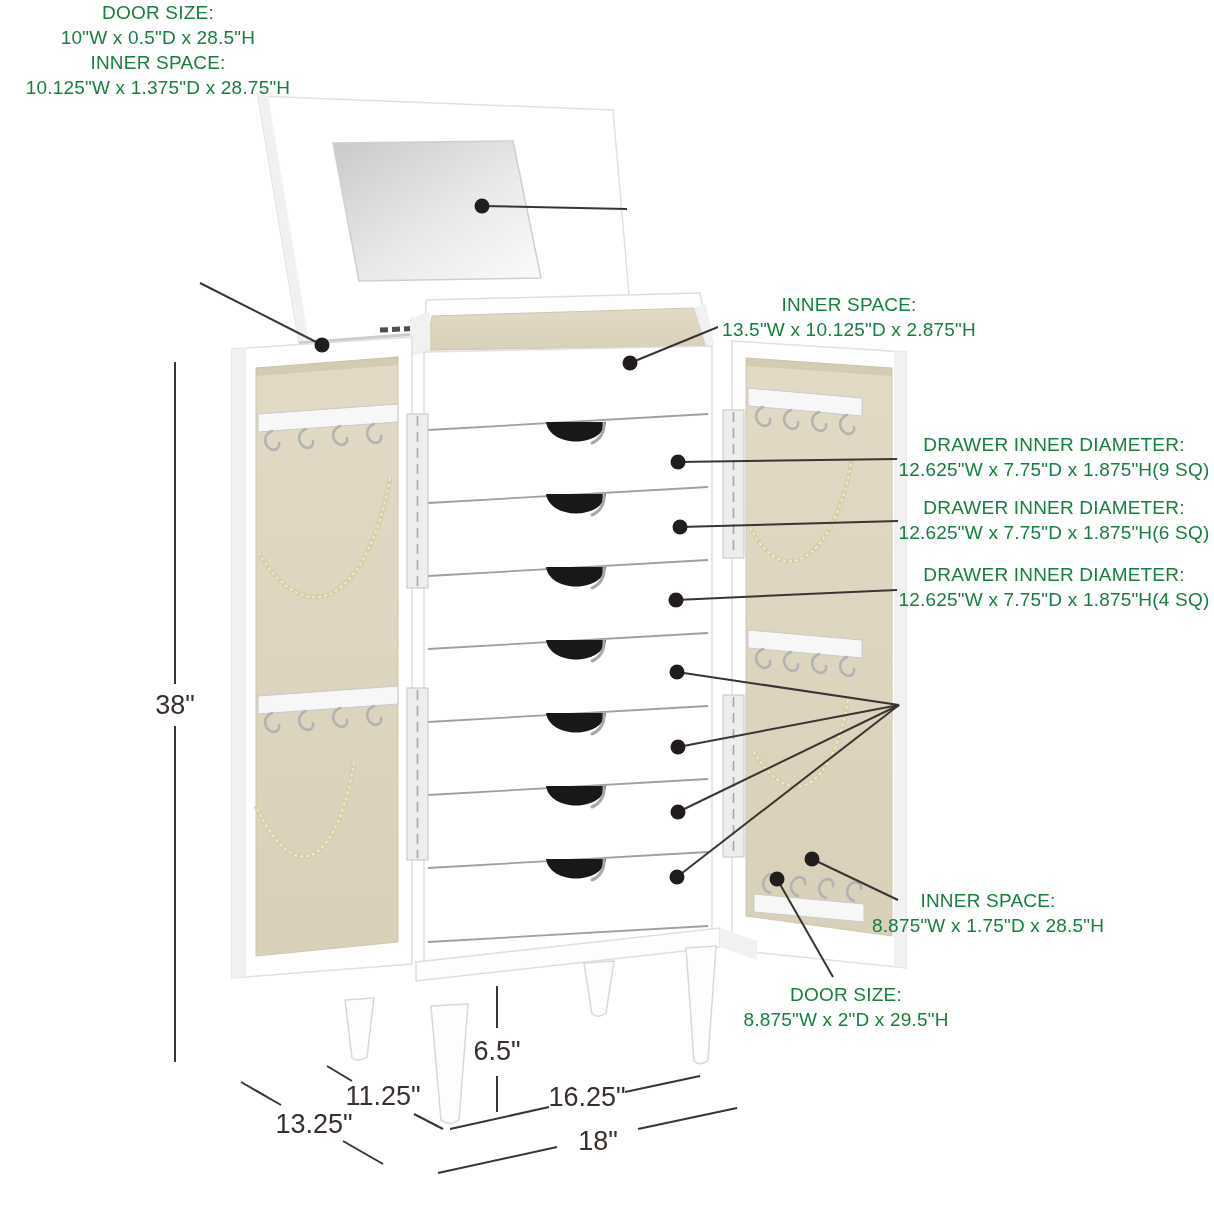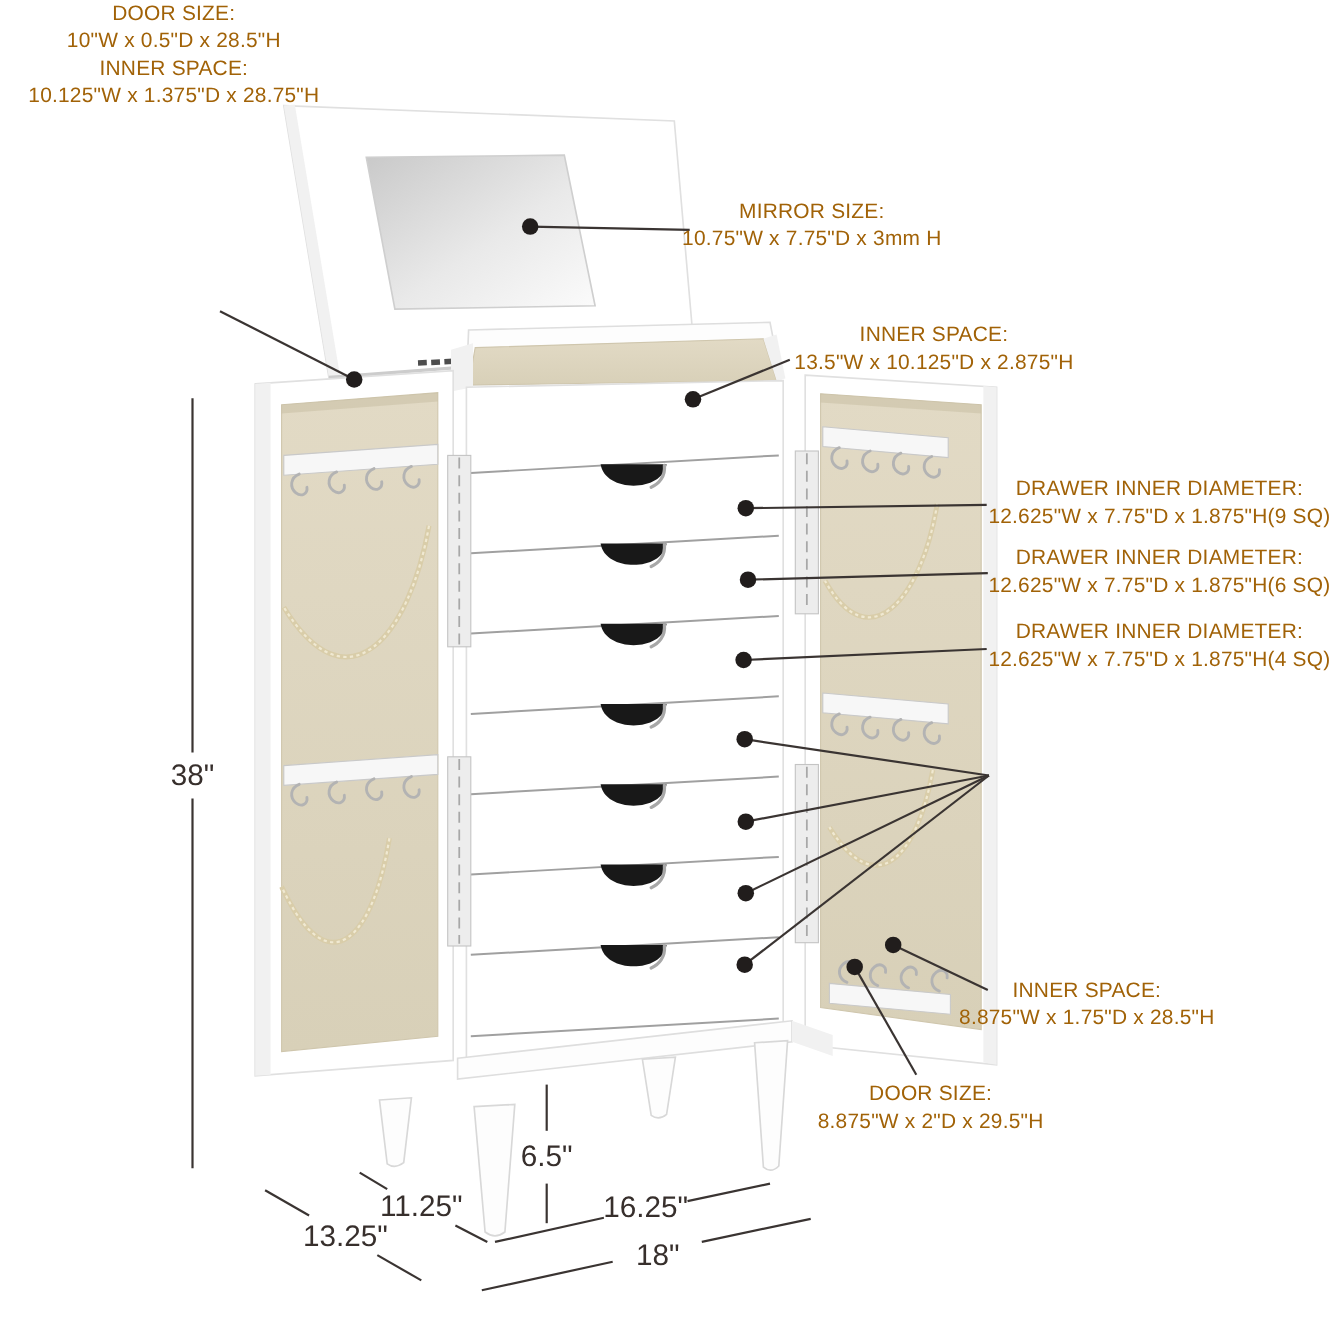--- a/index.html
+++ b/index.html
@@ -1,21 +1,21 @@
 <!DOCTYPE html>
 <html><head>
 <meta charset="utf-8">
 <style>
   html,body { margin:0; padding:0; background:#ffffff; }
   #stage {
     position:relative; width:1214px; height:1214px; background:#ffffff;
     font-family:"Liberation Sans", sans-serif; overflow:hidden;
   }
   #art { position:absolute; left:0; top:0; }
-  .co { position:absolute; text-align:center; color:#a16207; font-size:19px;
+  .co { position:absolute; text-align:center; color:#15803d; font-size:19px;
         line-height:25px; letter-spacing:.2px; white-space:nowrap; }
   .dimlabel { position:absolute; text-align:center; color:#372f2c;
               font-size:27px; line-height:30px; white-space:nowrap; }
   .dline   { stroke:#a0a0a0; stroke-width:1.8; }
   .cut     { fill:#181818; }
   .cutshade{ fill:none; stroke:#a8a8a8; stroke-width:3; stroke-linecap:round; }
   .dim     { stroke:#3a3432; stroke-width:2; }
   .cline   { stroke:#3a3432; stroke-width:2; }
   .dot     { fill:#211d1c; }
   .rail    { fill:#f7f7f7; stroke:#c9c9c9; stroke-width:1; }
@@ -248,24 +248,20 @@
     </g>
   </svg>
 
   <div class="co" style="left:0; top:172; width:316px;">
     <div>DOOR SIZE:</div>
     <div>10"W x 0.5"D x 28.5"H</div>
     <div>INNER SPACE:</div>
     <div>10.125"W x 1.375"D x 28.75"H</div>
   </div>
 
-  <div class="co" style="left:578px; top:180px; width:320px;">
-    <div>MIRROR SIZE:</div>
-    <div>10.75"W x 7.75"D x 3mm H</div>
-  </div>
 
   <div class="co" style="left:689px; top:292px; width:320px;">
     <div>INNER SPACE:</div>
     <div>13.5"W x 10.125"D x 2.875"H</div>
   </div>
 
   <div class="co" style="left:894px; top:432px; width:320px;">
     <div>DRAWER INNER DIAMETER:</div>
     <div>12.625"W x 7.75"D x 1.875"H(9 SQ)</div>
   </div>

